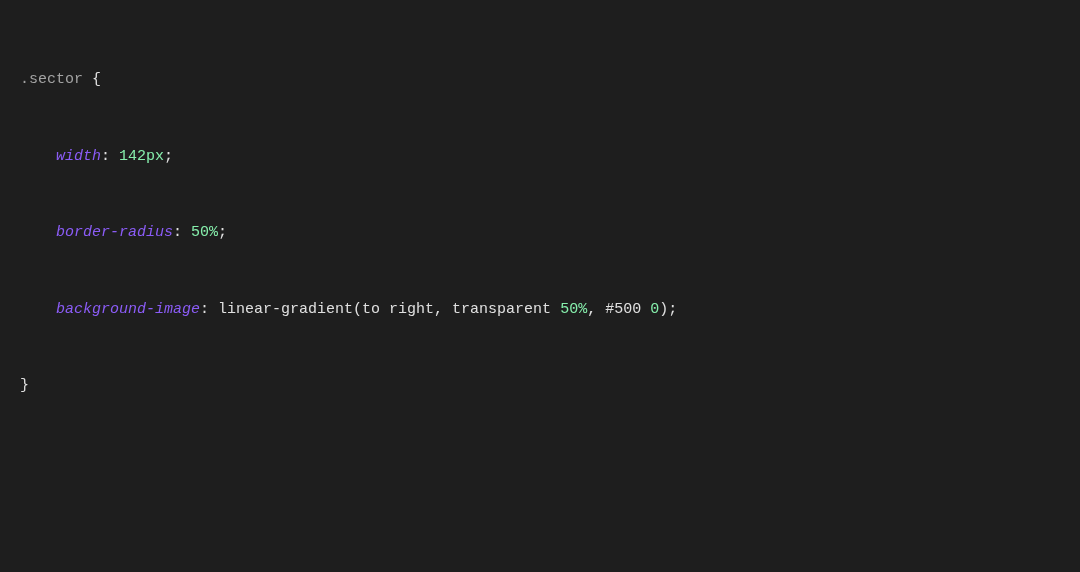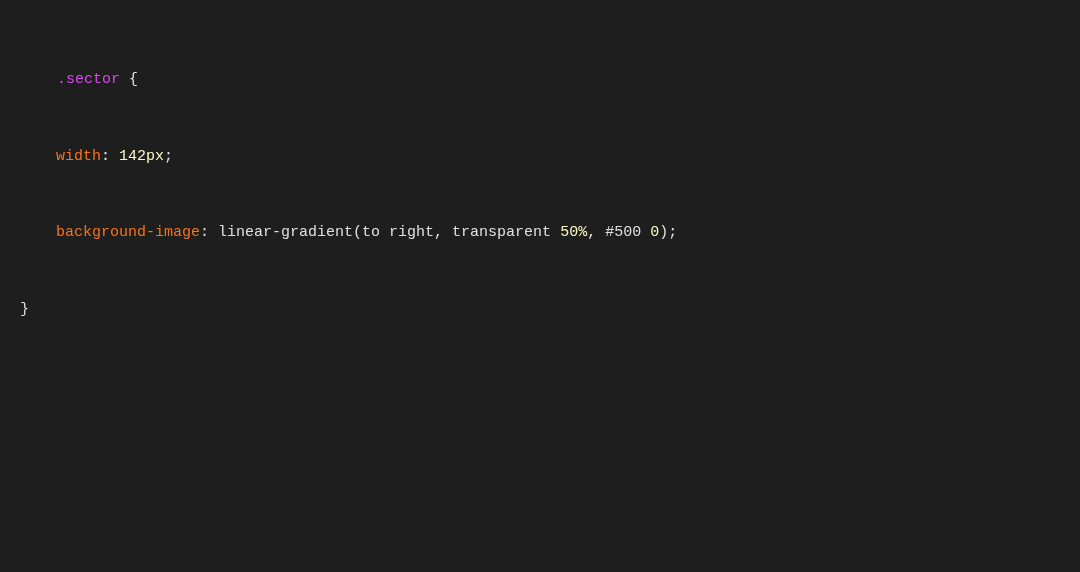--- a/index.html
+++ b/index.html
@@ -15,35 +15,36 @@
       line-height: 1.7;
       padding: 16px 20px;
       width: 1080px;
       min-height: 572px;
     }
 
     .code-block {
       white-space: pre;
     }
 
-    .selector { color: #d946ef; margin-left: 37px; }
+    .selector { color: #a3a3a3; }
     .brace { color: #e0e0e0; }
-    .property { color: #f97316; }
+    .property { color: #8b5cf6; font-style: italic; }
     .colon { color: #e0e0e0; }
-    .value-pink { color: #fef9c3; }
+    .value-pink { color: #86efac; }
     .value-func { color: #e0e0e0; }
     .punct { color: #e0e0e0; }
     .line { display: block; }
   </style>
 </head>
 <body>
 
 <div class="code-block">
   <span class="line"><span class="selector">.sector</span><span class="brace"> {</span></span>
   <span class="line">    <span class="property">width</span><span class="colon">:</span><span class="value-pink"> 142px</span><span class="punct">;</span></span>
+  <span class="line">    <span class="property">border-radius</span><span class="colon">:</span><span class="value-pink"> 50%</span><span class="punct">;</span></span>
   <span class="line">    <span class="property">background-image</span><span class="colon">:</span><span class="value-func"> linear-gradient(to right, transparent </span><span class="value-pink">50%</span><span class="value-func">, #500 </span><span class="value-pink">0</span><span class="punct">);</span></span>
   <span class="line"><span class="brace">}</span></span>
   
   
   
   
   
   
   
   

